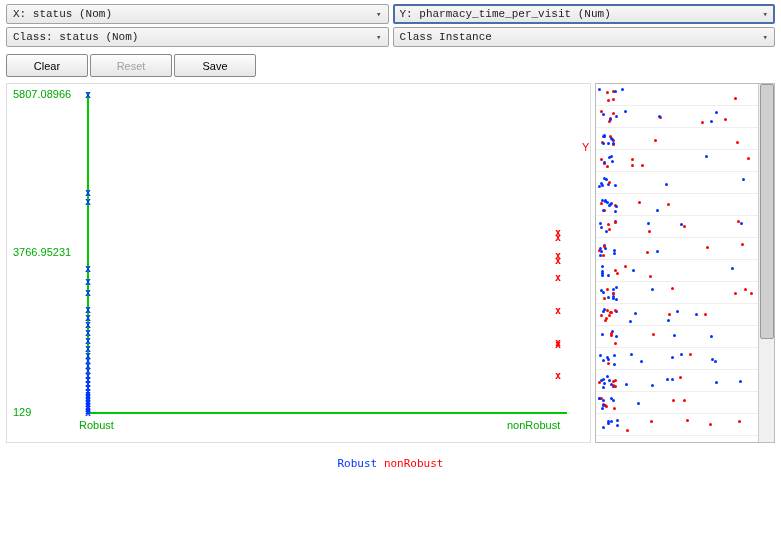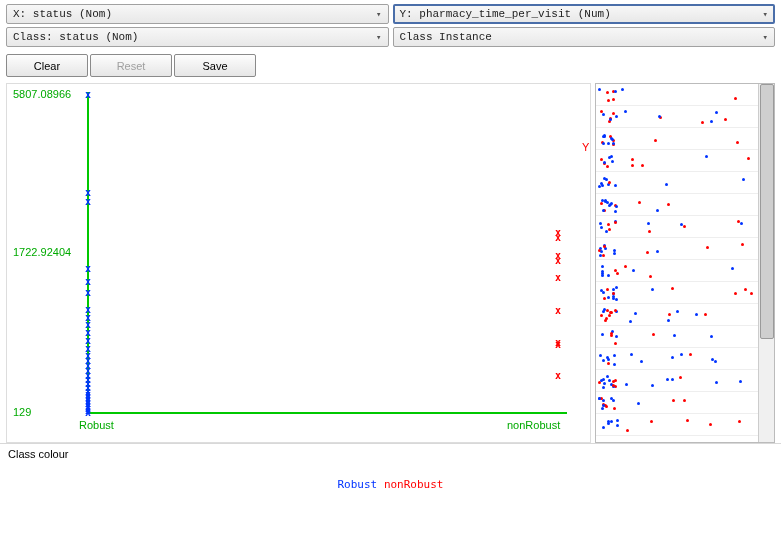--- a/index.html
+++ b/index.html
@@ -120,21 +120,21 @@
     <button class="btn" disabled="">Reset</button>
     <button class="btn">Save</button>
   </div>
 
 
   <div class="plot-area">
     <div class="main-plot">
       <div class="axis-y"></div>
       <div class="axis-x"></div>
       <div class="ytick" style="top:10px">5807.08966</div>
-      <div class="ytick" style="top:168px">1722.92404</div>
+      <div class="ytick" style="top:168px">3766.95231</div>
       <div class="ytick" style="top:328px">129</div>
       <div class="xtick" style="left:72px">Robust</div>
       <div class="xtick" style="left:500px">nonRobust</div>
 
       <span class="pt blue" style="left:78px; top:6px">x</span>
       <span class="pt blue" style="left:78px; top:104px">x</span>
       <span class="pt blue" style="left:78px; top:113px">x</span>
       <span class="pt blue" style="left:78px; top:180px">x</span>
       <span class="pt blue" style="left:78px; top:193px">x</span>
       <span class="pt blue" style="left:78px; top:204px">x</span>
@@ -426,19 +426,18 @@
               <div class="dot r" style="left: 112.544px; top: 8.75762px;"></div>
             </div>
           </div>
         <div class="side-scroll">
           <div class="thumb"></div>
         </div>
       </div>
     </div>
   </div>
 
-  <div class="class-colour-row">Class colour</div>
   <div class="legend">
     <span class="rb">Robust</span>
     <span> </span>
     <span class="nr">nonRobust</span>
   </div>
 </div>
 
 </body></html>

